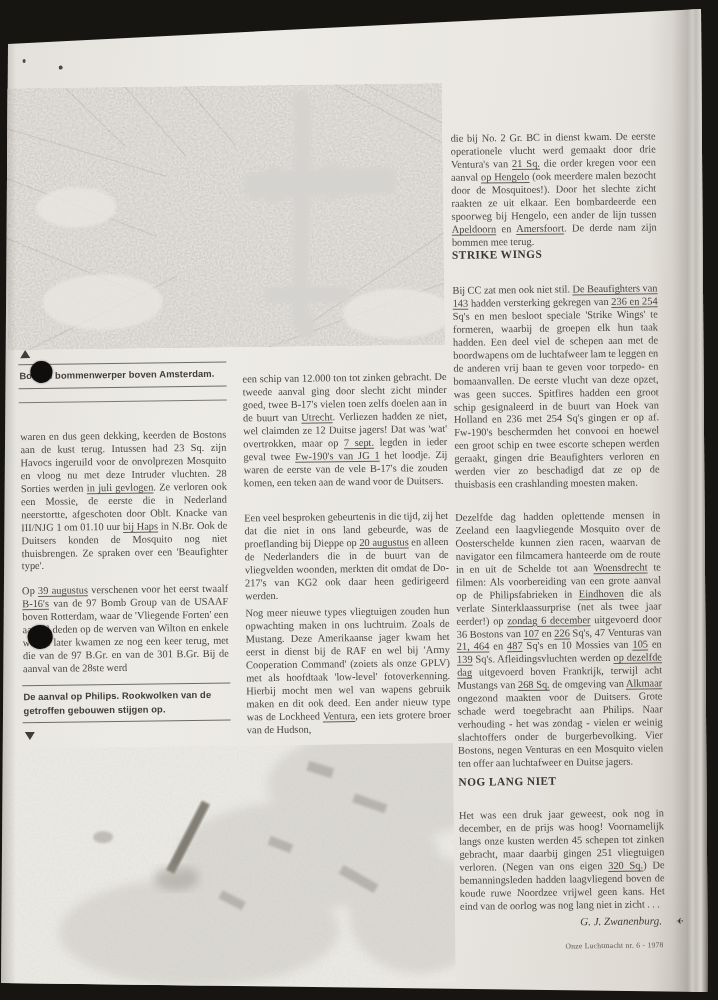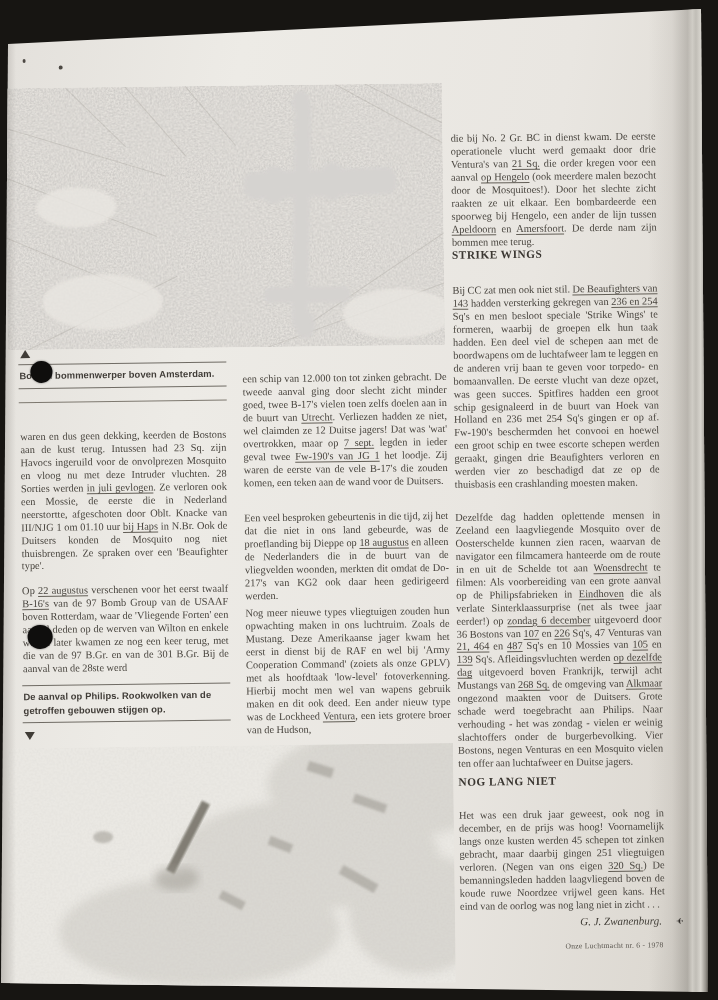--- a/index.html
+++ b/index.html
@@ -102,29 +102,29 @@
         </svg>
       </div>
 
       <div class="cap-block" style="left:20px; top:346px;">
         <div class="tri tri-up"></div>
         <div class="cap-body">Boston bommenwerper boven Amsterdam.</div>
         <div class="cap-rule-extra"></div>
       </div>
 
       <p class="col-par" style="left:21px; top:417px; width:206px;">waren en dus geen dekking, keerden de Bostons aan de kust terug. Intussen had 23 Sq. zijn Havocs ingeruild voor de onvolprezen Mosquito en vloog nu met deze Intruder vluchten. 28 Sorties werden <u>in juli gevlogen</u>. Ze verloren ook een Mossie, de eerste die in Nederland neerstortte, afgeschoten door Oblt. Knacke van III/NJG 1 om 01.10 uur <u>bij Haps</u> in N.Br. Ook de Duitsers konden de Mosquito nog niet thuisbrengen. Ze spraken over een 'Beaufighter type'.</p>
-      <p class="col-par" style="left:21px; top:571px; width:206px;">Op <u>22 augustus</u> verschenen voor het eerst twaalf <u>B-16's</u> van de 97 Bomb Group van de USAAF boven Rotterdam, waar de 'Vliegende Forten' een aanval deden op de werven van Wilton en enkele weken later kwamen ze nog een keer terug, met die van de 97 B.Gr. en van de 301 B.Gr. Bij de aanval van de 28ste werd</p>
+      <p class="col-par" style="left:21px; top:571px; width:206px;">Op <u>39 augustus</u> verschenen voor het eerst twaalf <u>B-16's</u> van de 97 Bomb Group van de USAAF boven Rotterdam, waar de 'Vliegende Forten' een aanval deden op de werven van Wilton en enkele weken later kwamen ze nog een keer terug, met die van de 97 B.Gr. en van de 301 B.Gr. Bij de aanval van de 28ste werd</p>
 
       <div class="cap-block" style="left:20px; top:681px;">
         <div class="cap-body">De aanval op Philips. Rookwolken van de getroffen gebouwen stijgen op.</div>
         <div class="tri tri-down"></div>
       </div>
 
       <p class="col-par" style="left:244px; top:362px; width:204px;">een schip van 12.000 ton tot zinken gebracht. De tweede aanval ging door slecht zicht minder goed, twee B-17's vielen toen zelfs doelen aan in de buurt van <u>Utrecht</u>. Verliezen hadden ze niet, wel claimden ze 12 Duitse jagers! Dat was 'wat' overtrokken, maar op <u>7 sept.</u> legden in ieder geval twee <u>Fw-190's van JG 1</u> het loodje. Zij waren de eerste van de vele B-17's die zouden komen, een teken aan de wand voor de Duitsers.</p>
-      <p class="col-par" style="left:244px; top:501px; width:204px;">Een veel besproken gebeurtenis in die tijd, zij het dat die niet in ons land gebeurde, was de proeflanding bij Dieppe op <u>18 augustus</u> en alleen de Nederlanders die in de buurt van de vliegvelden woonden, merkten dit omdat de Do-217's van KG2 ook daar heen gedirigeerd werden.</p>
+      <p class="col-par" style="left:244px; top:501px; width:204px;">Een veel besproken gebeurtenis in die tijd, zij het dat die niet in ons land gebeurde, was de proeflanding bij Dieppe op <u>20 augustus</u> en alleen de Nederlanders die in de buurt van de vliegvelden woonden, merkten dit omdat de Do-217's van KG2 ook daar heen gedirigeerd werden.</p>
       <p class="col-par" style="left:244px; top:596px; width:204px;">Nog meer nieuwe types vliegtuigen zouden hun opwachting maken in ons luchtruim. Zoals de Mustang. Deze Amerikaanse jager kwam het eerst in dienst bij de RAF en wel bij 'Army Cooperation Command' (zoiets als onze GPLV) met als hoofdtaak 'low-level' fotoverkenning. Hierbij mocht men wel van wapens gebruik maken en dit ook deed. Een ander nieuw type was de Lockheed <u>Ventura</u>, een iets grotere broer van de Hudson,</p>
 
       <p class="col-par" style="left:455px; top:124px; width:205px;">die bij No. 2 Gr. BC in dienst kwam. De eerste operationele vlucht werd gemaakt door drie Ventura's van <u>21 Sq.</u> die order kregen voor een aanval <u>op Hengelo</u> (ook meerdere malen bezocht door de Mosquitoes!). Door het slechte zicht raakten ze uit elkaar. Een bombardeerde een spoorweg bij Hengelo, een ander de lijn tussen <u>Apeldoorn</u> en <u>Amersfoort</u>. De derde nam zijn bommen mee terug.</p>
       <div class="heading" style="left:455px; top:250px;">STRIKE WINGS</div>
       <p class="col-par" style="left:455px; top:276px; width:205px;">Bij CC zat men ook niet stil. <u>De Beaufighters van 143</u> hadden versterking gekregen van <u>236 en 254</u> Sq's en men besloot speciale 'Strike Wings' te formeren, waarbij de groepen elk hun taak hadden. Een deel viel de schepen aan met de boordwapens om de luchtafweer lam te leggen en de anderen vrij baan te geven voor torpedo- en bomaanvallen. De eerste vlucht van deze opzet, was geen succes. Spitfires hadden een groot schip gesignaleerd in de buurt van Hoek van Holland en 236 met 254 Sq's gingen er op af. Fw-190's beschermden het convooi en hoewel een groot schip en twee escorte schepen werden geraakt, gingen drie Beaufighters verloren en werden vier zo beschadigd dat ze op de thuisbasis een crashlanding moesten maken.</p>
       <p class="col-par" style="left:455px; top:503px; width:205px;">Dezelfde dag hadden oplettende mensen in Zeeland een laagvliegende Mosquito over de Oosterschelde kunnen zien racen, waarvan de navigator een filmcamera hanteerde om de route in en uit de Schelde tot aan <u>Woensdrecht</u> te filmen: Als voorbereiding van een grote aanval op de Philipsfabrieken in <u>Eindhoven</u> die als verlate Sinterklaassurprise (net als twee jaar eerder!) op <u>zondag 6 december</u> uitgevoerd door 36 Bostons van <u>107</u> en <u>226</u> Sq's, 47 Venturas van <u>21, 464</u> en <u>487</u> Sq's en 10 Mossies van <u>105</u> en <u>139</u> Sq's. Afleidingsvluchten werden <u>op dezelfde dag</u> uitgevoerd boven Frankrijk, terwijl acht Mustangs van <u>268 Sq.</u> de omgeving van <u>Alkmaar</u> ongezond maakten voor de Duitsers. Grote schade werd toegebracht aan Philips. Naar verhouding - het was zondag - vielen er weinig slachtoffers onder de burgerbevolking. Vier Bostons, negen Venturas en een Mosquito vielen ten offer aan luchtafweer en Duitse jagers.</p>
       <div class="heading" style="left:455px; top:777px;">NOG LANG NIET</div>
       <p class="col-par" style="left:455px; top:801px; width:205px;">Het was een druk jaar geweest, ook nog in december, en de prijs was hoog! Voornamelijk langs onze kusten werden 45 schepen tot zinken gebracht, maar daarbij gingen 251 vliegtuigen verloren. (Negen van ons eigen <u>320 Sq.</u>) De bemanningsleden hadden laagvliegend boven de koude ruwe Noordzee vrijwel geen kans. Het eind van de oorlog was nog lang niet in zicht . . .</p>
 
       <div class="signature" style="left:575px; top:918px;">

